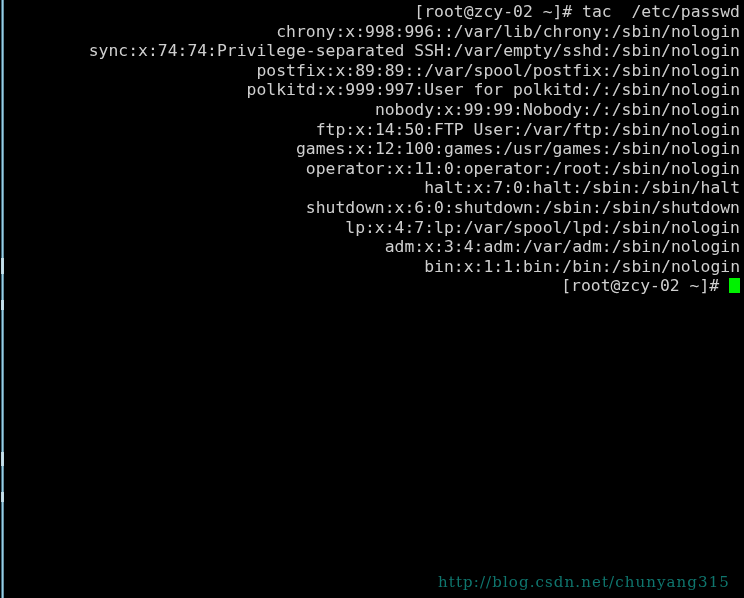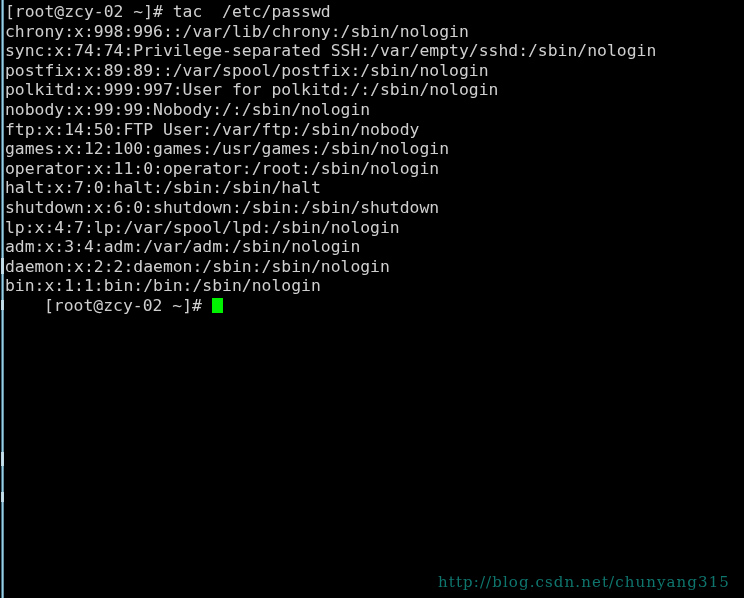--- a/index.html
+++ b/index.html
@@ -51,20 +51,21 @@
     opacity: .85;
   }
 
   #screen {
     position: absolute;
     left: 0px;
     top: 0px;
     width: 598px;
     height: 598px;
     padding: 0;
+    text-align: right;
   }
 
   #console-output {
     position: absolute;
     left: 5px;
     top: 2px;
     width: 735px;
   }
 
   .term-line {
@@ -117,28 +118,27 @@
   </div>
 
   <div id="screen">
     <div id="console-output">
       <div class="term-line">[root@zcy-02 ~]# tac  /etc/passwd</div>
       <div class="term-line">chrony:x:998:996::/var/lib/chrony:/sbin/nologin</div>
       <div class="term-line">sync:x:74:74:Privilege-separated SSH:/var/empty/sshd:/sbin/nologin</div>
       <div class="term-line">postfix:x:89:89::/var/spool/postfix:/sbin/nologin</div>
       <div class="term-line">polkitd:x:999:997:User for polkitd:/:/sbin/nologin</div>
       <div class="term-line">nobody:x:99:99:Nobody:/:/sbin/nologin</div>
-      <div class="term-line">ftp:x:14:50:FTP User:/var/ftp:/sbin/nobody</div>
+      <div class="term-line">ftp:x:14:50:FTP User:/var/ftp:/sbin/nologin</div>
       <div class="term-line">games:x:12:100:games:/usr/games:/sbin/nologin</div>
       <div class="term-line">operator:x:11:0:operator:/root:/sbin/nologin</div>
       <div class="term-line">halt:x:7:0:halt:/sbin:/sbin/halt</div>
       <div class="term-line">shutdown:x:6:0:shutdown:/sbin:/sbin/shutdown</div>
       <div class="term-line">lp:x:4:7:lp:/var/spool/lpd:/sbin/nologin</div>
       <div class="term-line">adm:x:3:4:adm:/var/adm:/sbin/nologin</div>
-      <div class="term-line">daemon:x:2:2:daemon:/sbin:/sbin/nologin</div>
       <div class="term-line">bin:x:1:1:bin:/bin:/sbin/nologin</div>
       <div class="term-line prompt-line"><span>[root@zcy-02 ~]# </span><span id="cursor-block"></span></div>
     </div>
   </div>
 
   <div id="watermark">http://blog.csdn.net/chunyang315</div>
 
 </div>
 
 </body></html>

